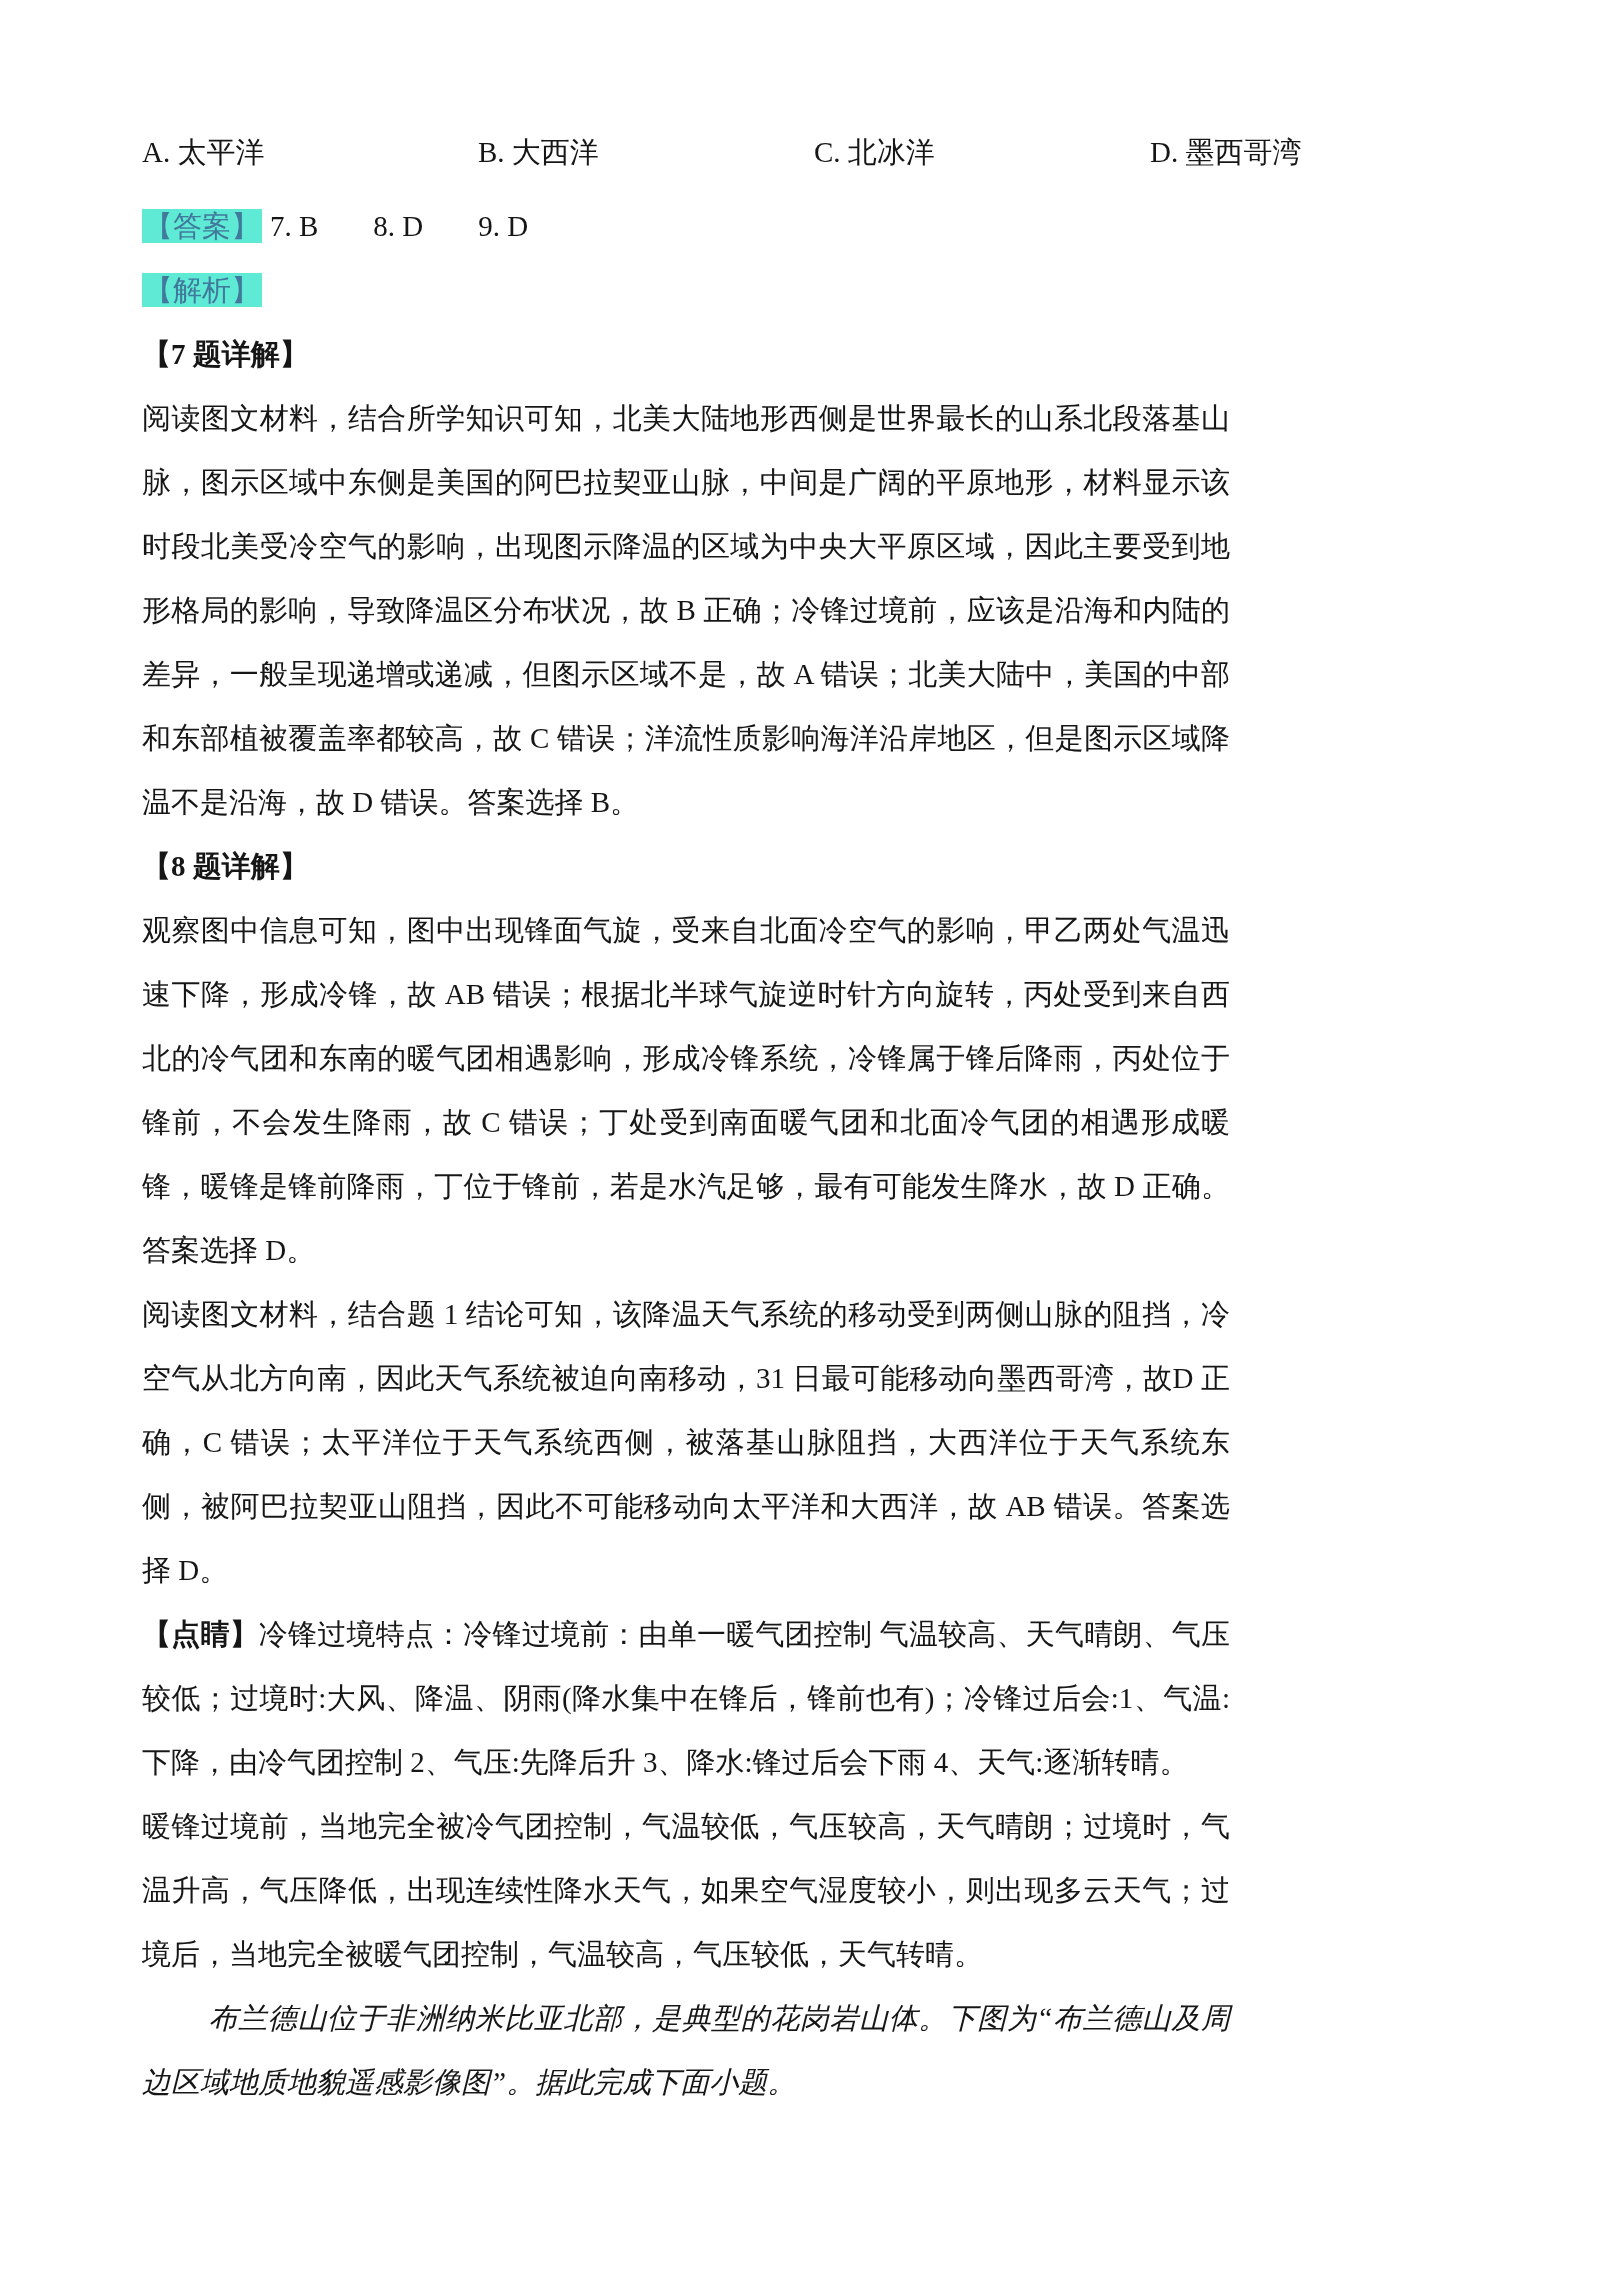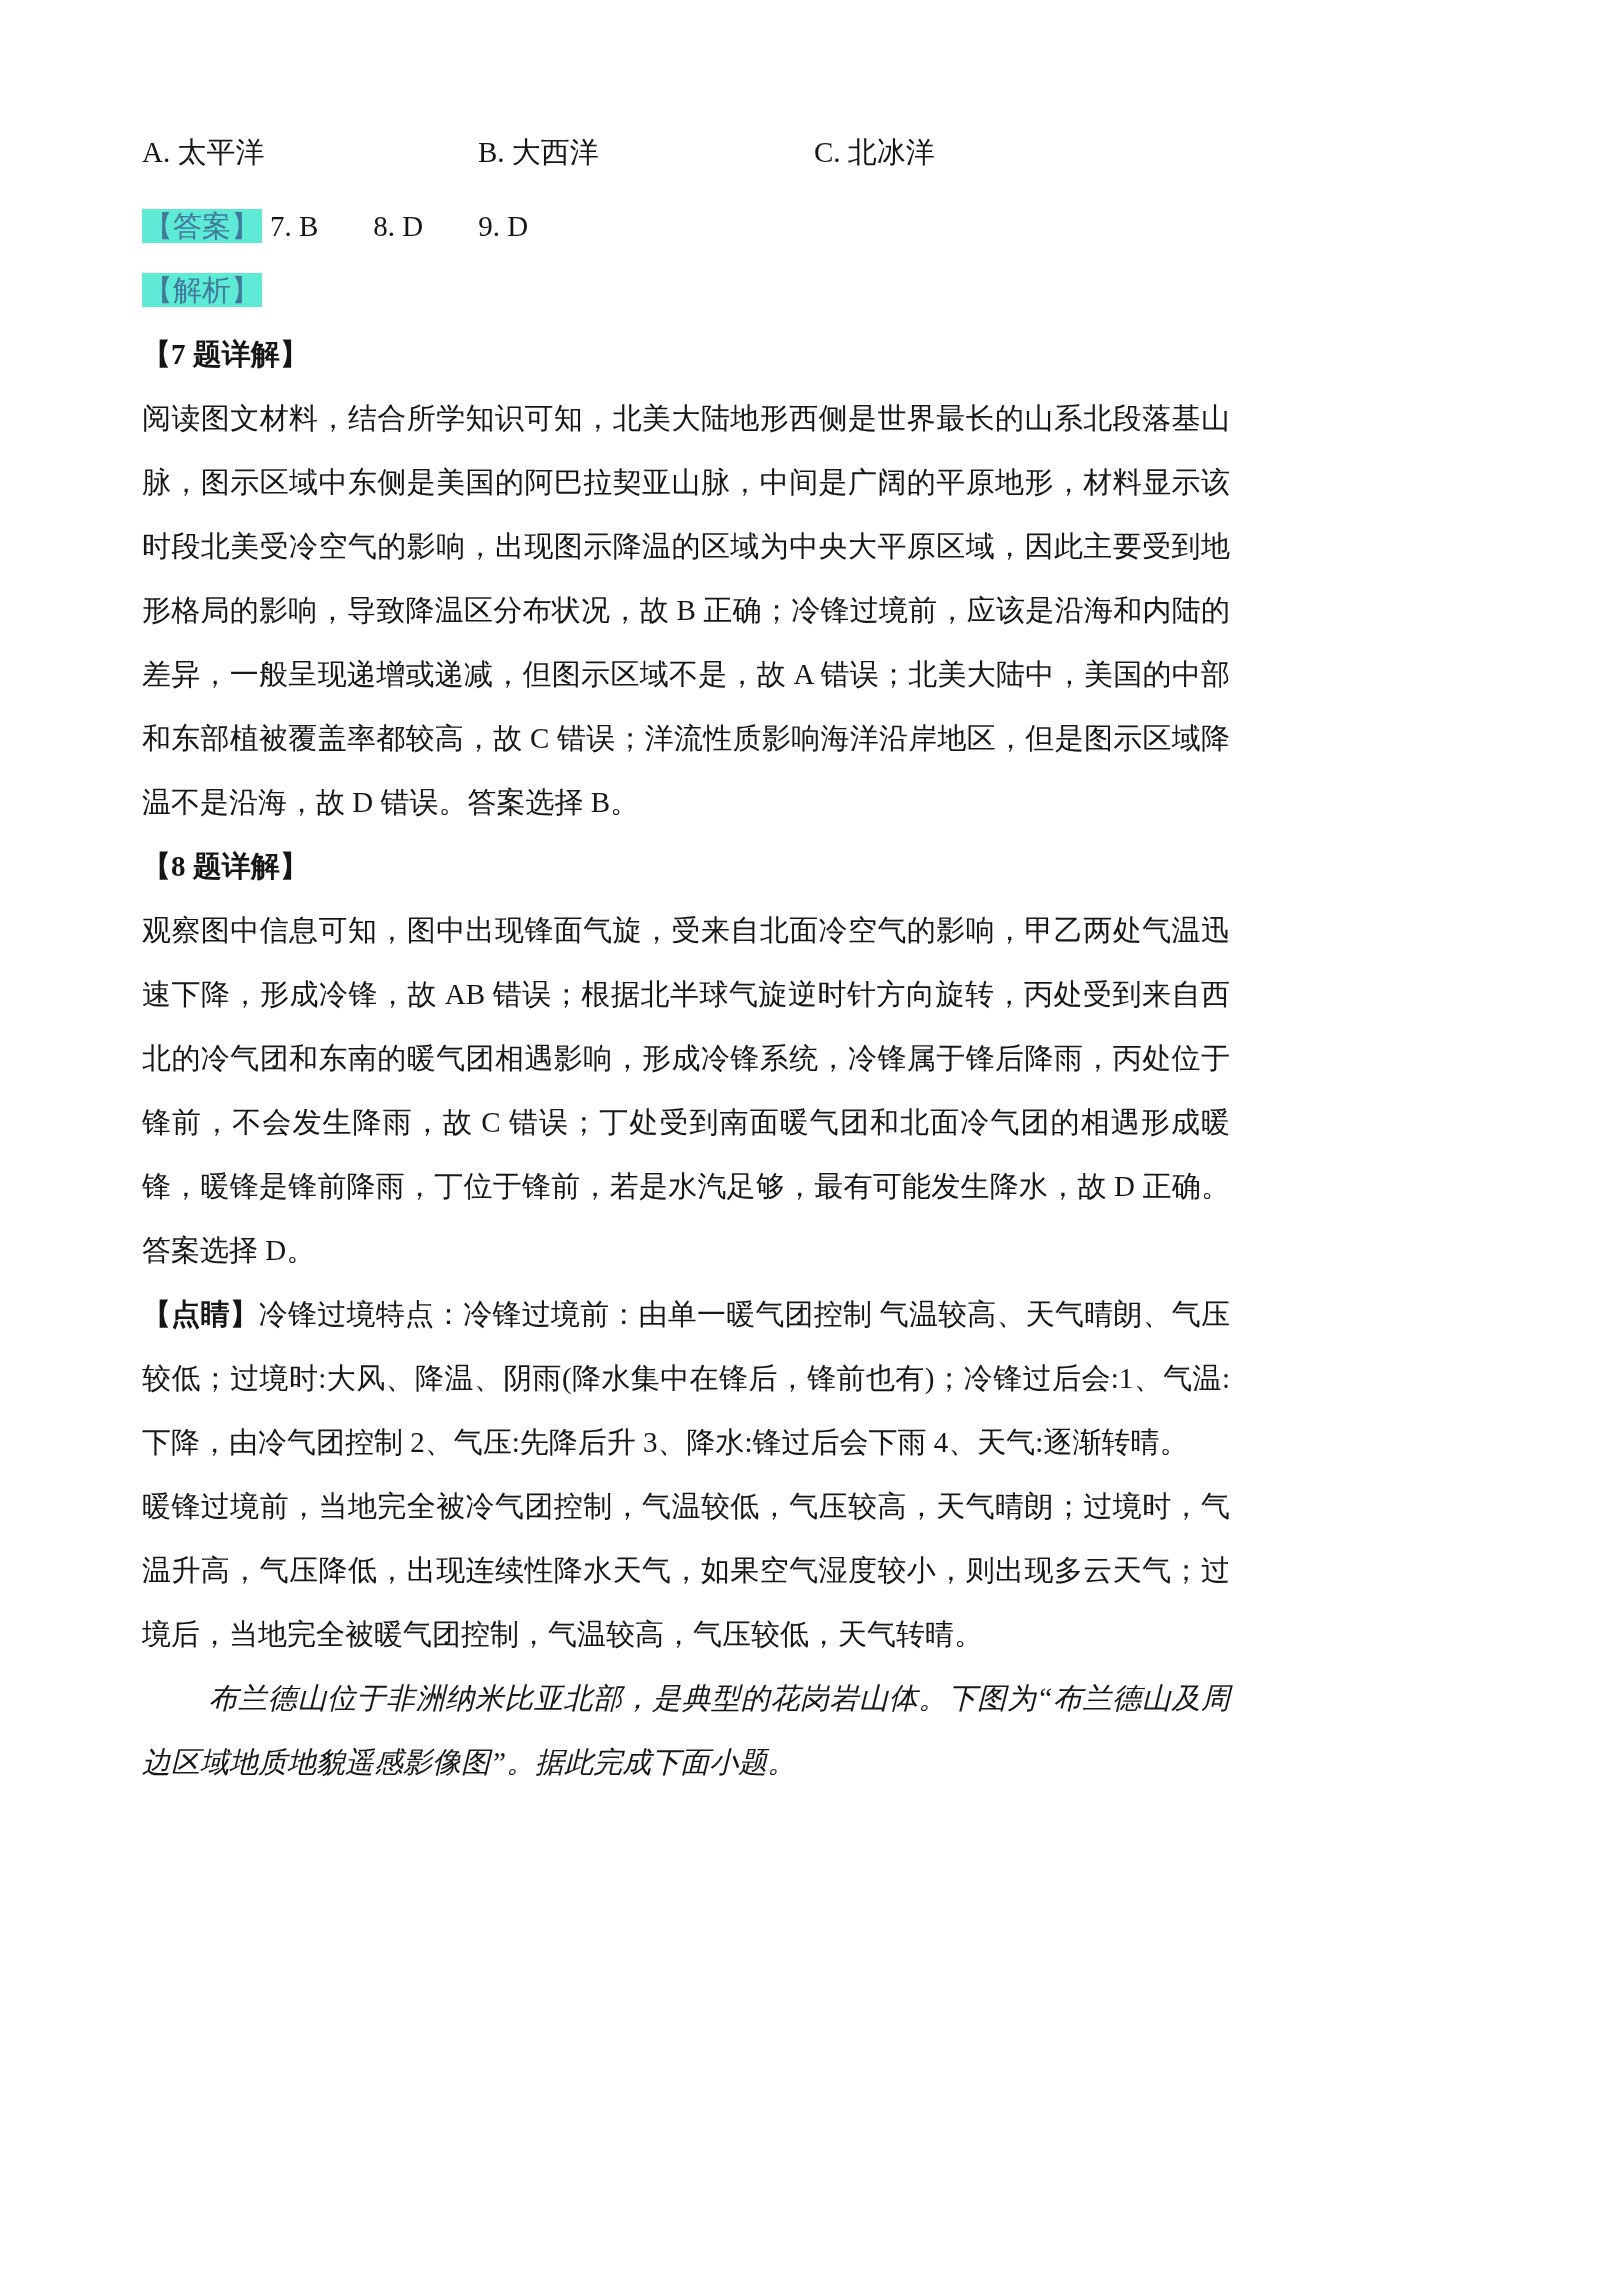--- a/index.html
+++ b/index.html
@@ -60,36 +60,38 @@
 </style>
 </head>
 <body>
 
 <div class="page">
 
   <div class="options-row">
     <span class="opt">A. 太平洋</span>
     <span class="opt">B. 大西洋</span>
     <span class="opt">C. 北冰洋</span>
+    <span class="opt">D. 墨西哥湾</span>
   </div>
 
   <div class="answer-row">
     <span class="tag">【答案】</span><span class="ans">7. B</span><span class="ans">8. D</span><span class="ans">9. D</span>
   </div>
 
   <div>
     <span class="tag">【解析】</span>
   </div>
 
   <div class="heading">【7 题详解】</div>
   <p class="body">阅读图文材料，结合所学知识可知，北美大陆地形西侧是世界最长的山系北段落基山脉，图示区域中东侧是美国的阿巴拉契亚山脉，中间是广阔的平原地形，材料显示该时段北美受冷空气的影响，出现图示降温的区域为中央大平原区域，因此主要受到地形格局的影响，导致降温区分布状况，故 B 正确；冷锋过境前，应该是沿海和内陆的差异，一般呈现递增或递减，但图示区域不是，故 A 错误；北美大陆中，美国的中部和东部植被覆盖率都较高，故 C 错误；洋流性质影响海洋沿岸地区，但是图示区域降温不是沿海，故 D 错误。答案选择 B。</p>
 
   <div class="heading">【8 题详解】</div>
   <p class="body">观察图中信息可知，图中出现锋面气旋，受来自北面冷空气的影响，甲乙两处气温迅速下降，形成冷锋，故 AB 错误；根据北半球气旋逆时针方向旋转，丙处受到来自西北的冷气团和东南的暖气团相遇影响，形成冷锋系统，冷锋属于锋后降雨，丙处位于锋前，不会发生降雨，故 C 错误；丁处受到南面暖气团和北面冷气团的相遇形成暖锋，暖锋是锋前降雨，丁位于锋前，若是水汽足够，最有可能发生降水，故 D 正确。答案选择 D。</p>
 
+  <p class="body">阅读图文材料，结合题 1 结论可知，该降温天气系统的移动受到两侧山脉的阻挡，冷空气从北方向南，因此天气系统被迫向南移动，31 日最可能移动向墨西哥湾，故D 正确，C 错误；太平洋位于天气系统西侧，被落基山脉阻挡，大西洋位于天气系统东侧，被阿巴拉契亚山阻挡，因此不可能移动向太平洋和大西洋，故 AB 错误。答案选择 D。</p>
 
   <p class="body"><span class="bold-label">【点睛】</span><span>冷锋过境特点：冷锋过境前：由单一暖气团控制 气温较高、天气晴朗、气压较低；过境时:大风、降温、阴雨(降水集中在锋后，锋前也有)；冷锋过后会:1、气温:下降，由冷气团控制 2、气压:先降后升 3、降水:锋过后会下雨 4、天气:逐渐转晴。</span></p>
 
   <p class="body">暖锋过境前，当地完全被冷气团控制，气温较低，气压较高，天气晴朗；过境时，气温升高，气压降低，出现连续性降水天气，如果空气湿度较小，则出现多云天气；过境后，当地完全被暖气团控制，气温较高，气压较低，天气转晴。</p>
 
   <p class="body kai">布兰德山位于非洲纳米比亚北部，是典型的花岗岩山体。下图为“布兰德山及周边区域地质地貌遥感影像图”。据此完成下面小题。</p>
 
 </div>
 
 

